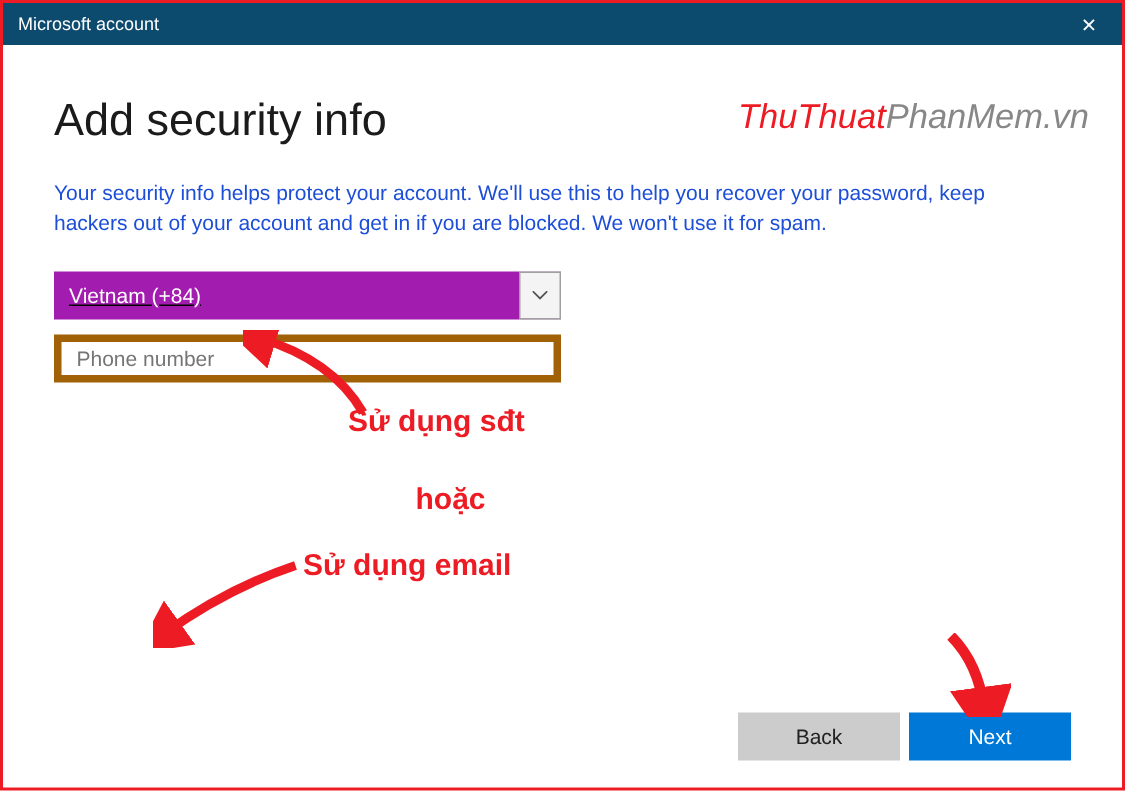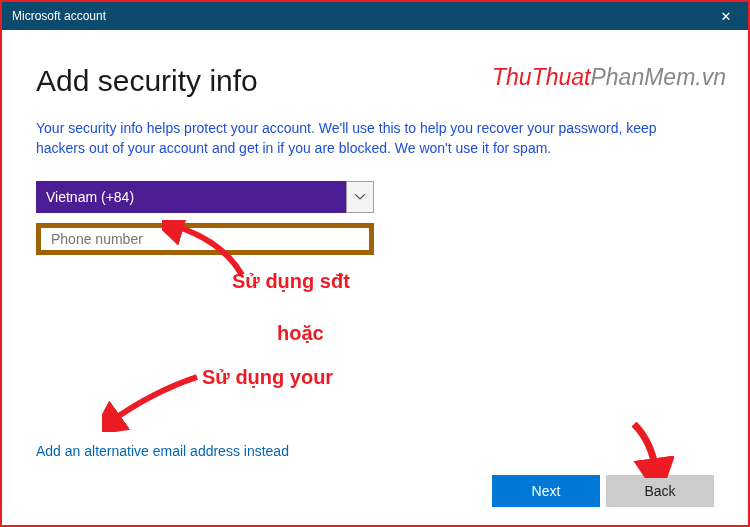--- a/index.html
+++ b/index.html
@@ -44,25 +44,26 @@
     .desc {
       font-size: 14px;
       line-height: 1.45;
       color: #1d4ed8;
       margin-bottom: 22px;
       max-width: 670px;
     }
     .country-select {
       width: 338px;
       height: 32px;
-      background: #4c1d95;
+      background: #a21caf;
       display: flex;
       align-items: stretch;
       margin-bottom: 10px;
       cursor: pointer;
+      text-decoration: underline;
     }
     .country-select .label {
       flex: 1;
       color: #fff;
       font-size: 14px;
       padding: 0 10px;
       display: flex;
       align-items: center;
     }
     .country-select .caret {
@@ -151,45 +152,44 @@
     <div class="label">Vietnam (+84)</div>
     <div class="caret">
       <svg width="10" height="6" viewBox="0 0 10 6">
           <path d="M0 0 L5 5 L10 0" fill="none" stroke="#555" stroke-width="1.2"></path>
         </svg>
     </div>
   </div>
 
   <input type="text" class="phone-input" placeholder="Phone number" style="">
 
-  <a class="alt-link">Add an alternative email address instead</a>
 </div>
 
 <div class="buttons">
+  <button class="btn btn-back">Back</button>
   <button class="btn btn-next">Next</button>
-  <button class="btn btn-back">Back</button>
 </div>
 
 <div class="watermark">
   <span>ThuThuat</span><span class="grey">PhanMem</span><span class="grey">.vn</span>
 </div>
 
 <svg class="arrow-svg" style="left:160px; top:218px;" width="90" height="60">
   <defs>
       <marker id="ah1" markerWidth="8" markerHeight="8" refX="2" refY="3" orient="auto">
         <path d="M0,0 L6,3 L0,6 Z" fill="#ed1c24"></path>
       </marker>
     </defs>
   <path d="M80,55 Q 60,20 10,5" fill="none" stroke="#ed1c24" stroke-width="6" marker-end="url(#ah1)"></path>
 </svg>
 <div class="annot" style="left:230px; top:268px;">Sử dụng sđt</div>
 
 <div class="annot" style="left:275px; top:320px;">hoặc</div>
 
-<div class="annot" style="left:200px; top:364px;">Sử dụng your</div>
+<div class="annot" style="left:200px; top:364px;">Sử dụng email</div>
 <svg class="arrow-svg" style="left:100px; top:370px;" width="100" height="60">
   <defs>
       <marker id="ah2" markerWidth="8" markerHeight="8" refX="2" refY="3" orient="auto">
         <path d="M0,0 L6,3 L0,6 Z" fill="#ed1c24"></path>
       </marker>
     </defs>
   <path d="M95,5 Q 50,20 8,50" fill="none" stroke="#ed1c24" stroke-width="6" marker-end="url(#ah2)"></path>
 </svg>
 
 <svg class="arrow-svg" style="left:622px; top:420px;" width="50" height="56">

